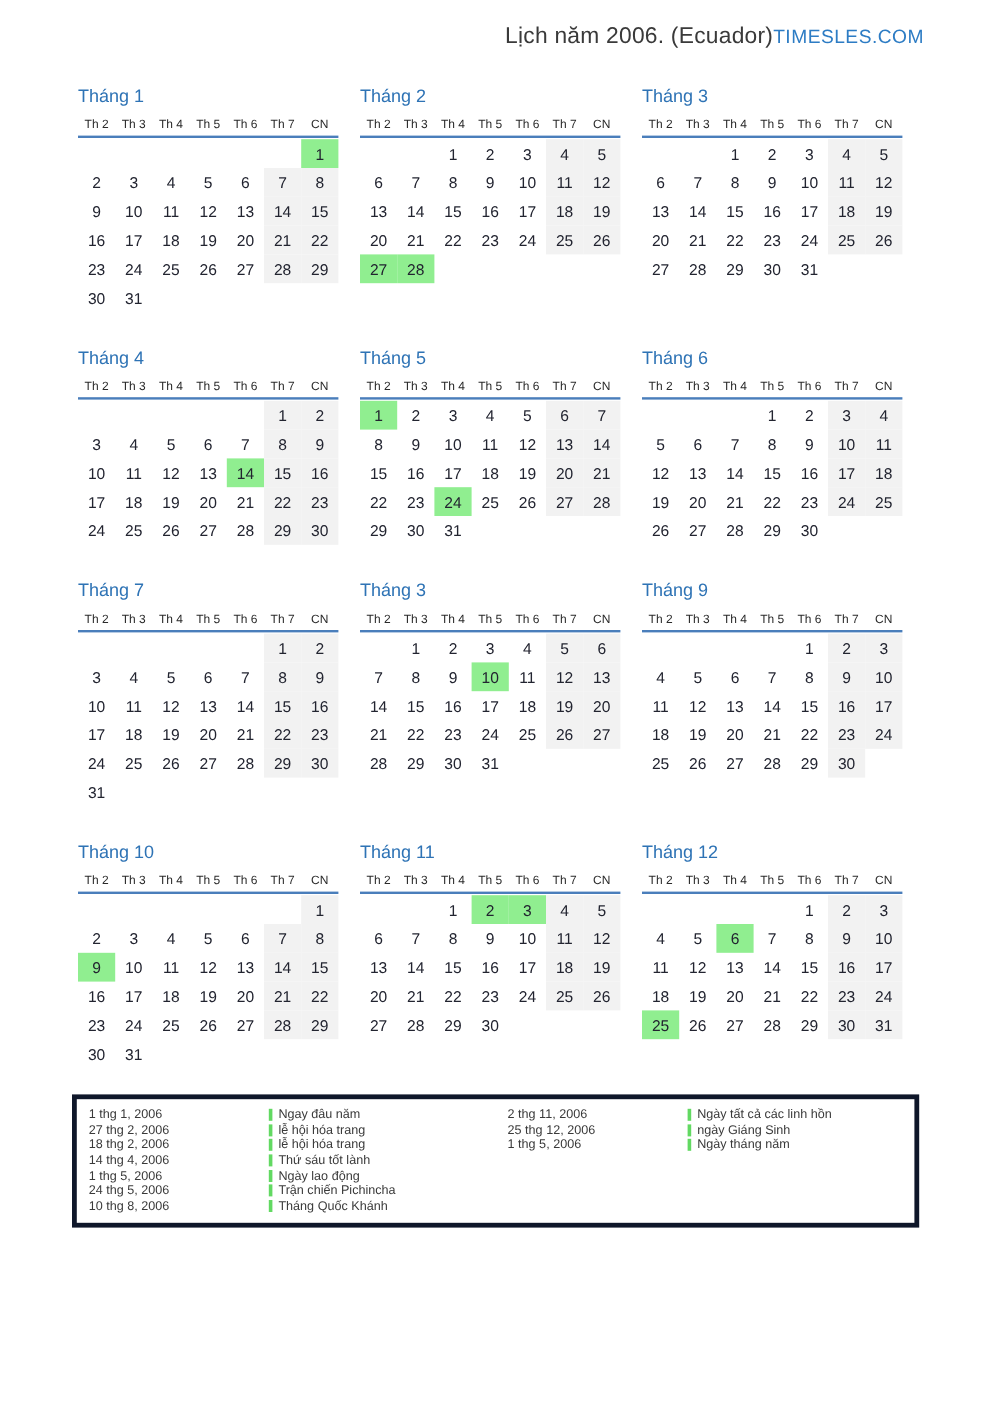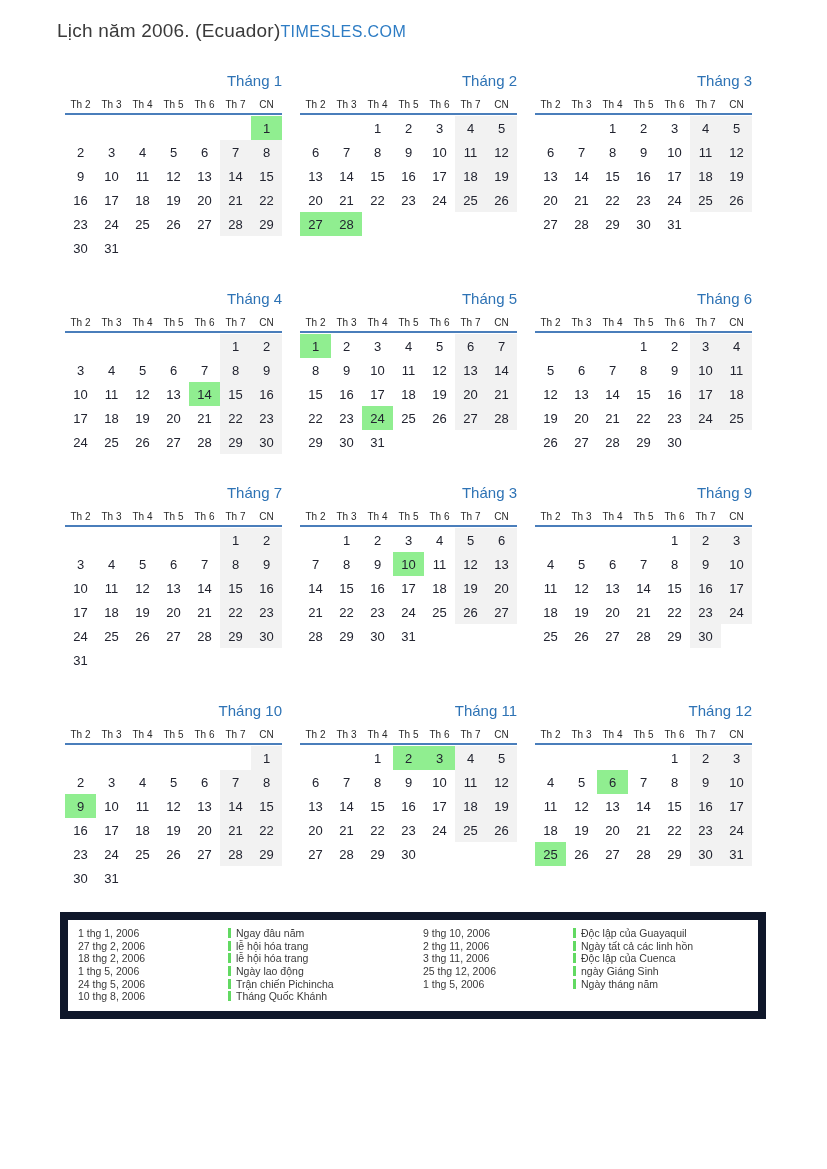--- a/index.html
+++ b/index.html
@@ -4,34 +4,34 @@
 <style>
   :root{
     --accent:#2e73b5; --brand:#2d7cc4; --underline:#4a7ebb;
     --weekend:#f2f2f2; --holiday:#90ee90; --legendbar:#62d962;
     --ink:#222430; --titleink:#3a3a3a; --legendink:#3a3a3a;
   }
   *{margin:0;padding:0;box-sizing:border-box}
   html,body{background:#fff}
   body{width:827px;height:1169px;font-family:"Liberation Sans","DejaVu Sans",sans-serif;color:var(--ink);overflow:hidden}
   .page{padding:20px 57px 0 57px}
-  header{display:flex;justify-content:flex-start;align-items:baseline}
+  header{display:flex;justify-content:flex-end;align-items:baseline}
   h1{font-size:19px;font-weight:400;color:var(--titleink);letter-spacing:.2px}
   .brand{font-size:16px;color:var(--brand);text-decoration:none;letter-spacing:.4px}
   .months{margin:30px 0 0 8px;display:grid;grid-template-columns:repeat(3,217px);column-gap:18px;row-gap:30px;align-items:start}
   .month{width:217px}
-  .mtitle{text-align:right;font-size:15px;color:var(--accent);margin-bottom:9px}
+  .mtitle{text-align:left;font-size:15px;color:var(--accent);margin-bottom:9px}
   .week{display:grid;grid-template-columns:repeat(7,31px)}
   .dowrow{margin-bottom:2px}
   .dow{font-size:10px;color:#2a2a2a;text-align:center;line-height:13px}
   .rule{height:2px;background:var(--underline);margin-bottom:1px}
   .cell{height:24px;display:flex;align-items:center;justify-content:center;font-size:13px;color:var(--ink)}
   .cell.we{background:var(--weekend)}
   .cell.hol{background:var(--holiday)}
-  .legend{margin:22px 0 0 3px;width:706px;border:8px solid #0f172a;display:flex;padding:7px 0 8px 0}
+  .legend{margin:22px 0 0 3px;width:706px;border:4px solid #0f172a;display:flex;padding:7px 0 8px 0}
   .lcol{width:50%;padding-left:10px}
   .lrow{display:flex;align-items:center;height:12.6px;font-size:10.5px;color:var(--legendink)}
   .ldate{width:150px;flex:0 0 auto}
   .lbar{width:3px;height:10px;background:var(--legendbar);margin-right:5px;flex:0 0 auto}
   .lname{white-space:nowrap}
 </style>
 </head>
 <body>
 
 <div class="page">
@@ -777,50 +777,45 @@
           <span class="ldate">27 thg 2, 2006</span>
           <span class="lbar"></span>
           <span class="lname">lễ hội hóa trang</span>
         </div>
         <div class="lrow">
           <span class="ldate">18 thg 2, 2006</span>
           <span class="lbar"></span>
           <span class="lname">lễ hội hóa trang</span>
         </div>
         <div class="lrow">
+          <span class="ldate">14 thg 4, 2006</span>
+          <span class="lbar"></span>
+          <span class="lname">Thứ sáu tốt lành</span>
+        </div>
+        <div class="lrow">
           <span class="ldate">1 thg 5, 2006</span>
           <span class="lbar"></span>
           <span class="lname">Ngày lao động</span>
         </div>
         <div class="lrow">
           <span class="ldate">24 thg 5, 2006</span>
           <span class="lbar"></span>
           <span class="lname">Trận chiến Pichincha</span>
         </div>
         <div class="lrow">
           <span class="ldate">10 thg 8, 2006</span>
           <span class="lbar"></span>
           <span class="lname">Tháng Quốc Khánh</span>
         </div>
       </div>
       <div class="lcol">
         <div class="lrow">
-          <span class="ldate">9 thg 10, 2006</span>
-          <span class="lbar"></span>
-          <span class="lname">Độc lập của Guayaquil</span>
-        </div>
-        <div class="lrow">
           <span class="ldate">2 thg 11, 2006</span>
           <span class="lbar"></span>
           <span class="lname">Ngày tất cả các linh hồn</span>
-        </div>
-        <div class="lrow">
-          <span class="ldate">3 thg 11, 2006</span>
-          <span class="lbar"></span>
-          <span class="lname">Độc lập của Cuenca</span>
         </div>
         <div class="lrow">
           <span class="ldate">25 thg 12, 2006</span>
           <span class="lbar"></span>
           <span class="lname">ngày Giáng Sinh</span>
         </div>
         <div class="lrow">
           <span class="ldate">1 thg 5, 2006</span>
           <span class="lbar"></span>
           <span class="lname">Ngày tháng năm</span>

